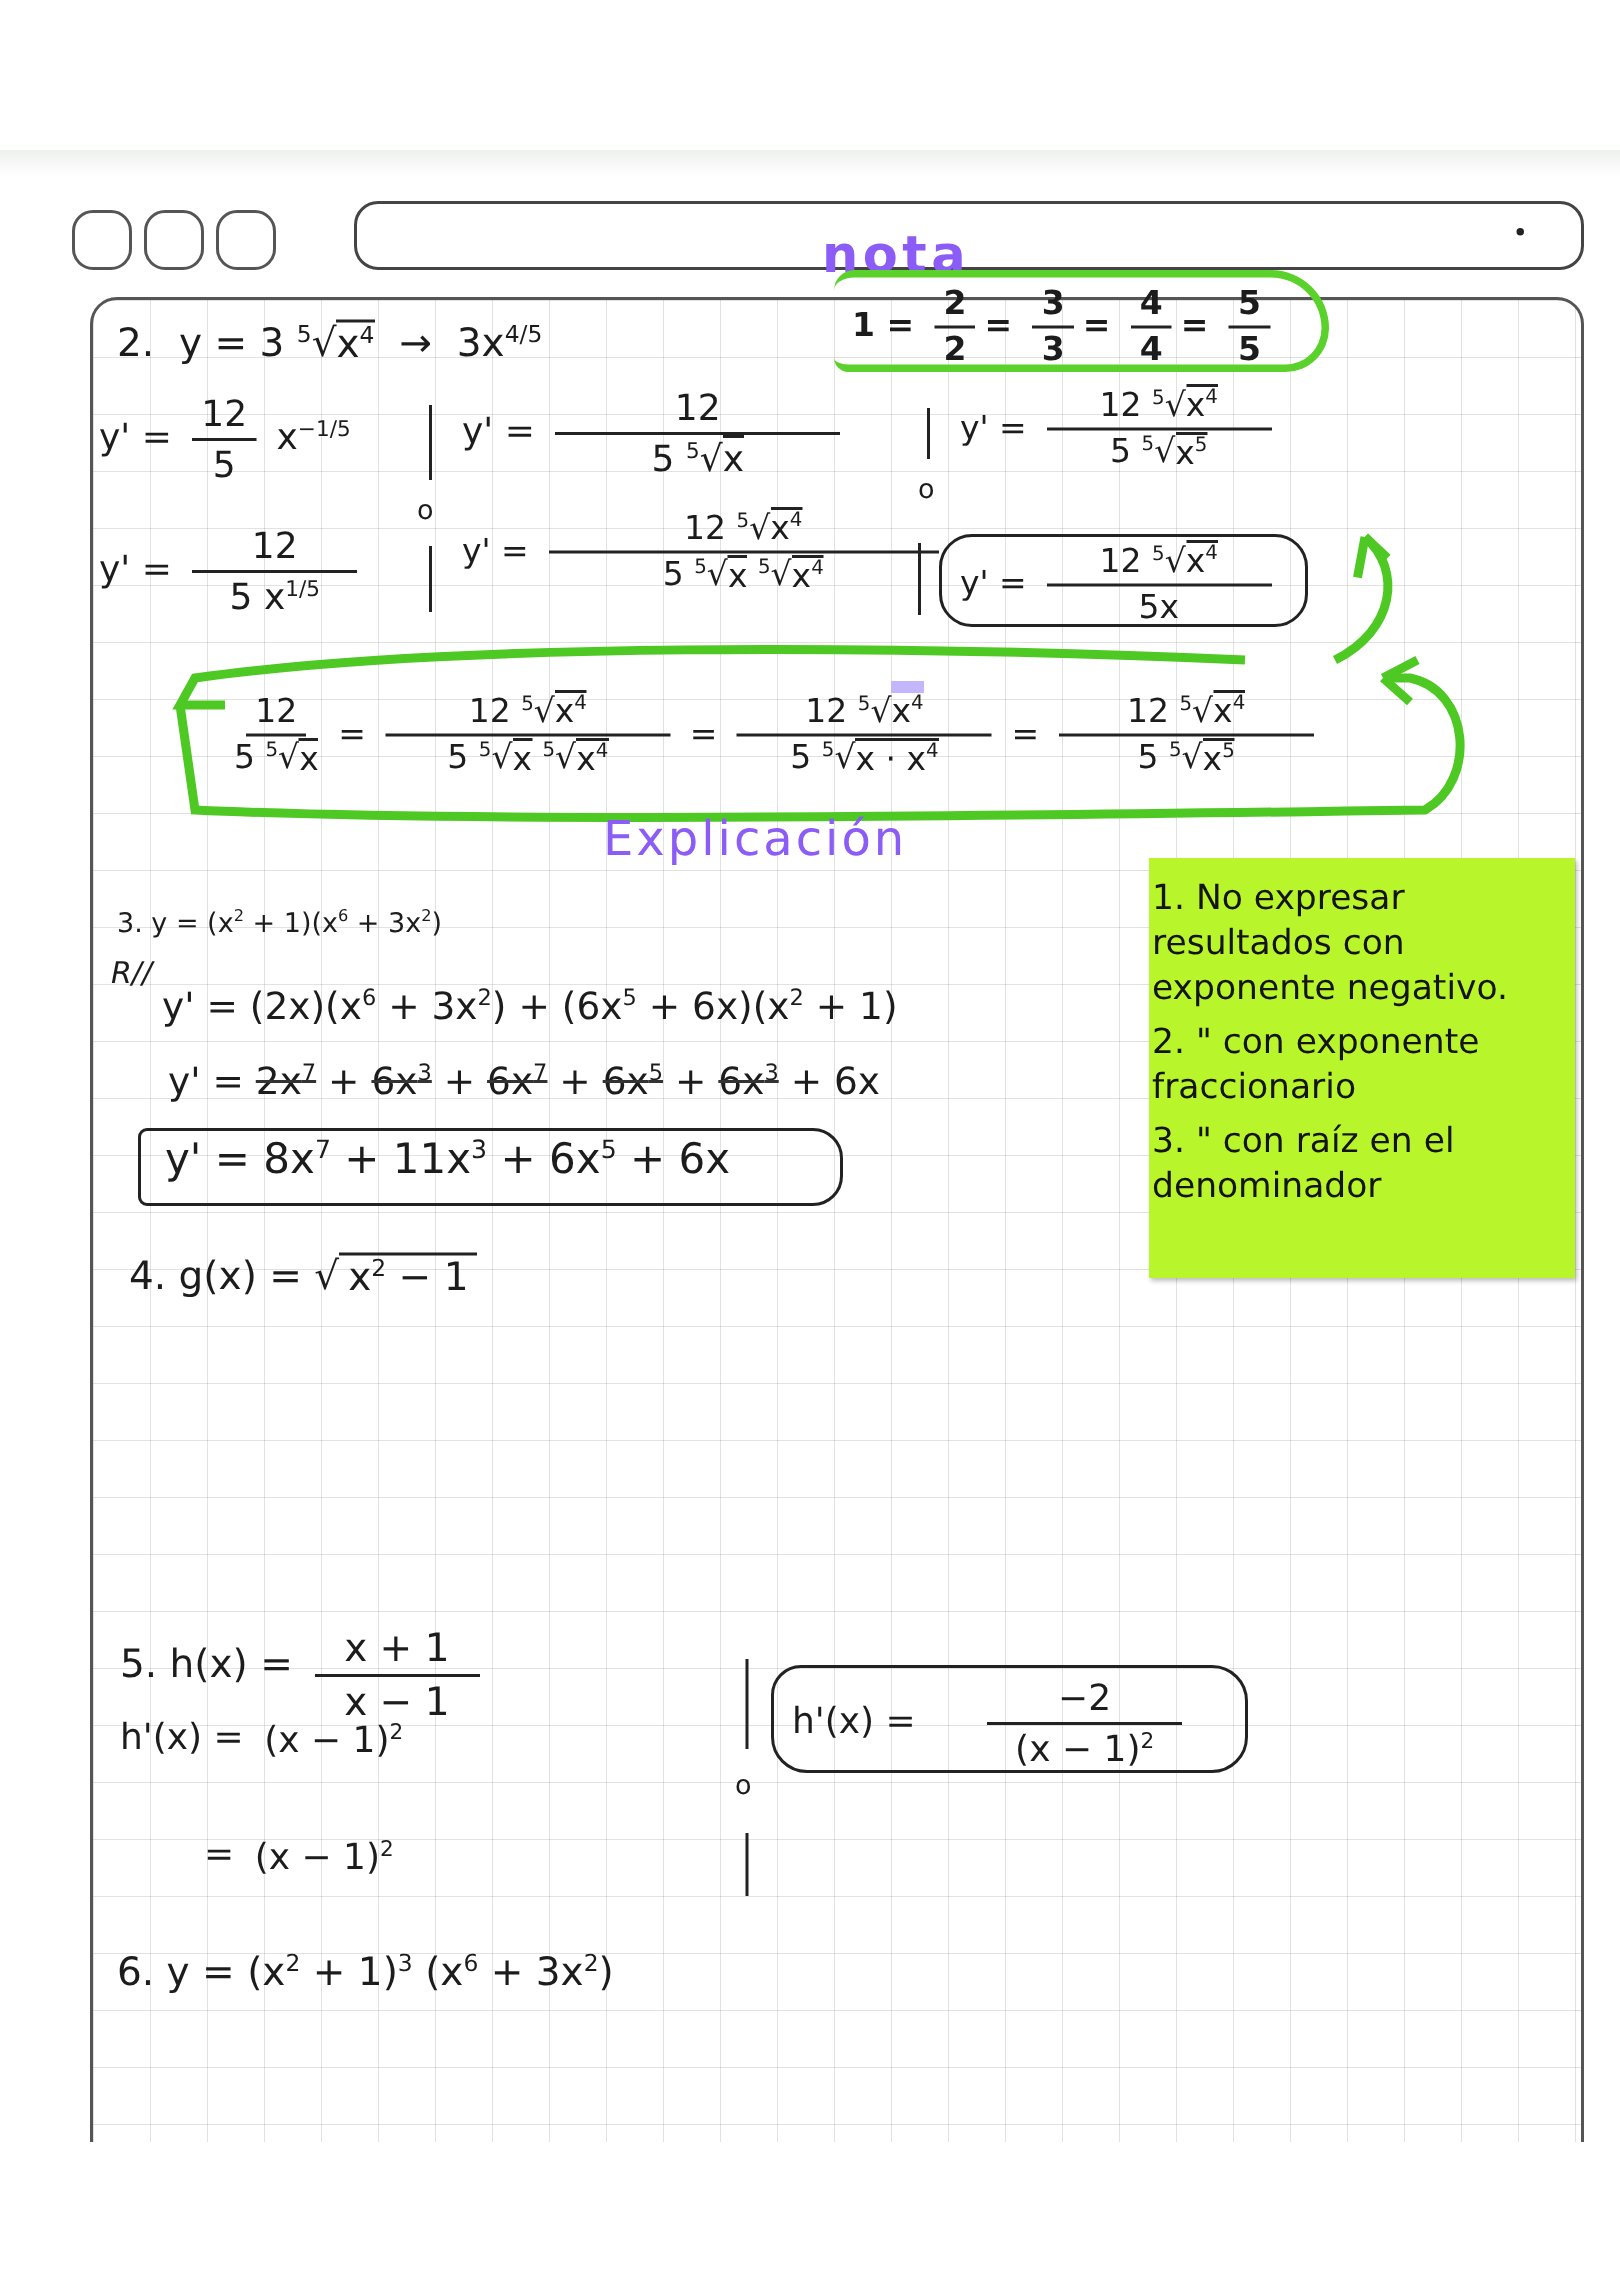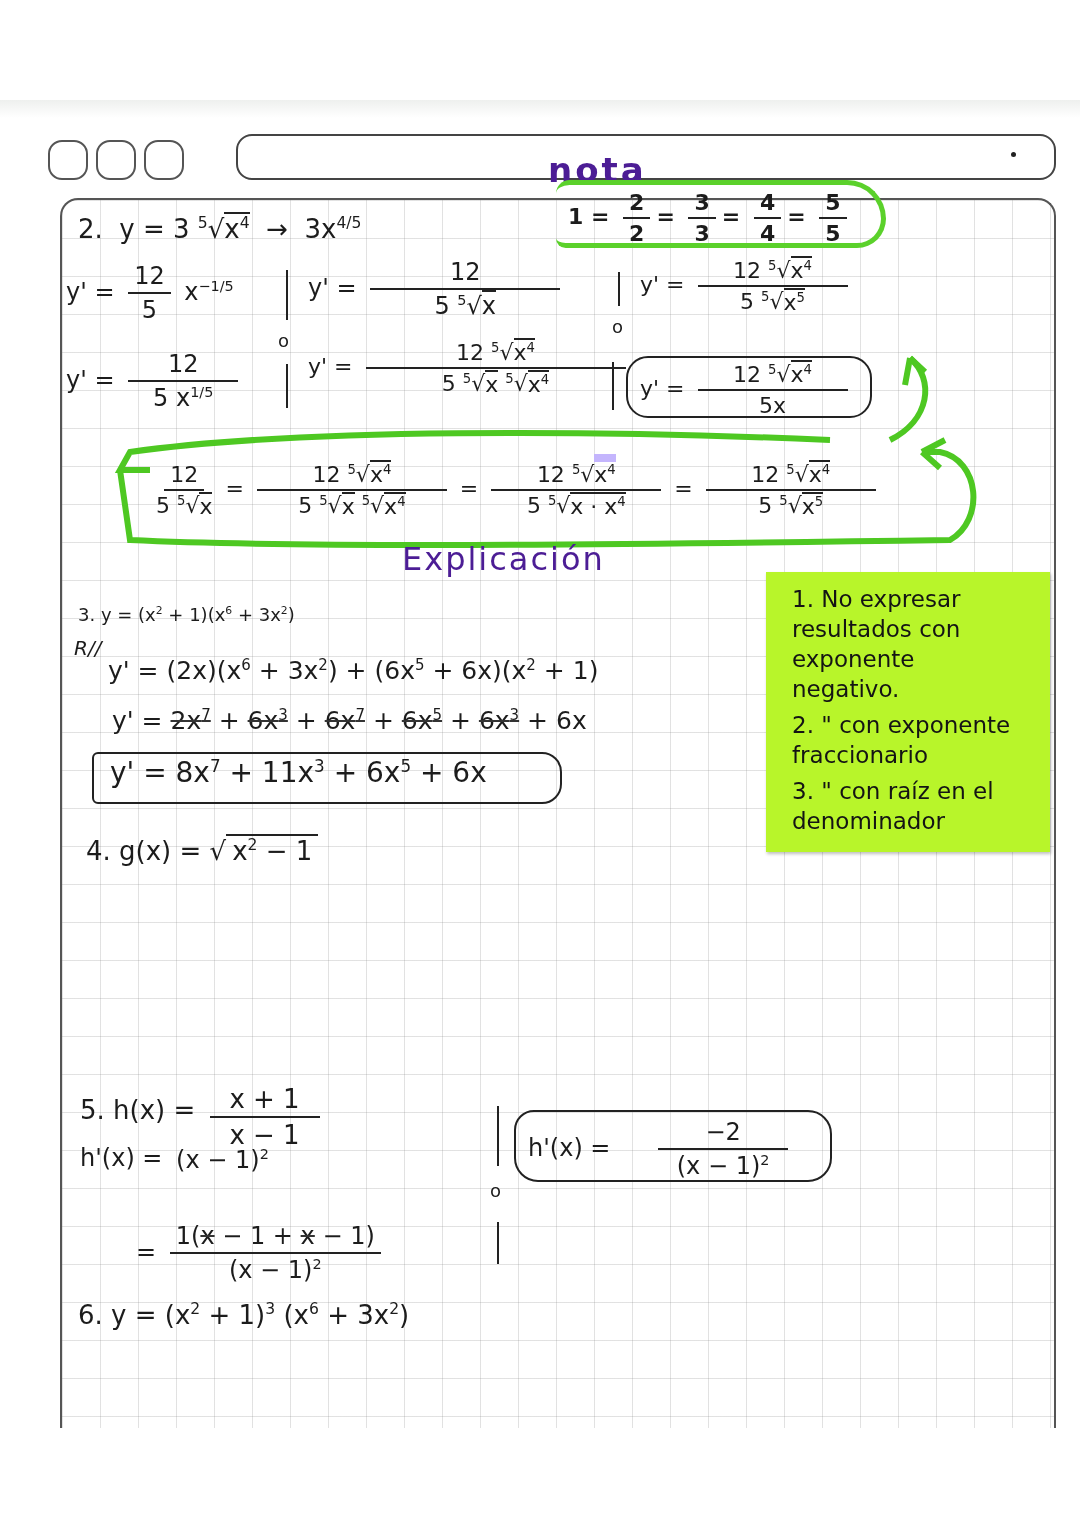--- a/index.html
+++ b/index.html
@@ -17,33 +17,33 @@
 
   .sheet { position: absolute; top: 198px; left: 60px; width: 996px; height: 1230px;
     border: 2px solid #555; border-radius: 18px 18px 0 0; border-bottom: none;
     background-color: #fff;
     background-image:
       linear-gradient(to right, rgba(150,150,150,0.28) 1px, transparent 1px),
       linear-gradient(to bottom, rgba(150,150,150,0.28) 1px, transparent 1px);
     background-size: 38px 38px; }
 
   .hw { position: absolute; font-family: "DejaVu Sans", sans-serif; color: #1c1c1c; white-space: nowrap; }
-  .green { color: #4c1d95; }
+  .green { color: #8b5cf6; }
   .frac { display: inline-flex; flex-direction: column; align-items: center; vertical-align: middle; margin: 0 6px; }
   .frac .num { padding: 0 6px 2px; border-bottom: 2px solid #222; }
   .frac .den { padding-top: 2px; }
   sup { font-size: 0.6em; }
   .strike { text-decoration: line-through; text-decoration-color: #333; }
 
   .box { position: absolute; border: 2px solid #222; border-radius: 22px; }
   .gbox { position: absolute; border: 5px solid #5bd12b; border-radius: 20px; }
   .vbar { position: absolute; width: 2px; background: #222; }
 
   .sticky { position: absolute; left: 766px; top: 572px; width: 284px; height: 280px;
-    background: #b8f52a; box-shadow: 1px 2px 3px rgba(0,0,0,0.25); padding: 12px 26px; }
+    background: #b8f52a; box-shadow: 1px 2px 3px rgba(0,0,0,0.25); padding: 12px 2px; }
   .sticky p { font-size: 23px; line-height: 30px; color: #141414; }
 </style>
 </head>
 <body>
 
 <div class="page-shadow"></div>
 
 <div class="header-pills">
   <div class="pill"></div>
   <div class="pill"></div>
@@ -167,21 +167,20 @@
 <div class="hw" style="left:86px; top:836px; font-size:26px;">4. g(x) = √<span style="border-top:2px solid #222; padding:0 6px;">x<sup>2</sup> − 1</span></div>
 
 <div class="hw" style="left:80px; top:1072px; font-size:26px;">5. h(x) = <span class="frac">
       <span class="num" style="width:110px;text-align:center;margin-top:12px;">x + 1</span>
       <span class="den">x − 1</span>
     </span></div>
 <div class="hw" style="left:80px; top:1144px; font-size:24px;">h'(x) = <span class="frac">
       <span class="den">(x − 1)<sup>2</sup></span>
     </span></div>
 <div class="hw" style="left:136px; top:1222px; font-size:24px;">= <span class="frac">
-      <span class="num">1(<span class="strike">x</span> − 1 + <span class="strike">x</span> − 1)</span>
       <span class="den">(x − 1)<sup>2</sup></span>
     </span></div>
 
 <div class="vbar" style="left:497px; top:1106px; height:60px;"></div>
 <div class="hw" style="left:490px; top:1180px; font-size:18px;">o</div>
 <div class="vbar" style="left:497px; top:1222px; height:42px;"></div>
 
 <div class="box" style="left:514px; top:1110px; width:318px; height:72px; border-radius:20px 24px 24px 24px;"></div>
 <div class="hw" style="left:528px; top:1118px; font-size:24px;">h'(x) = <span class="frac" style="margin-left:40px;">
       <span class="num" style="width:130px;text-align:center;">−2</span>

